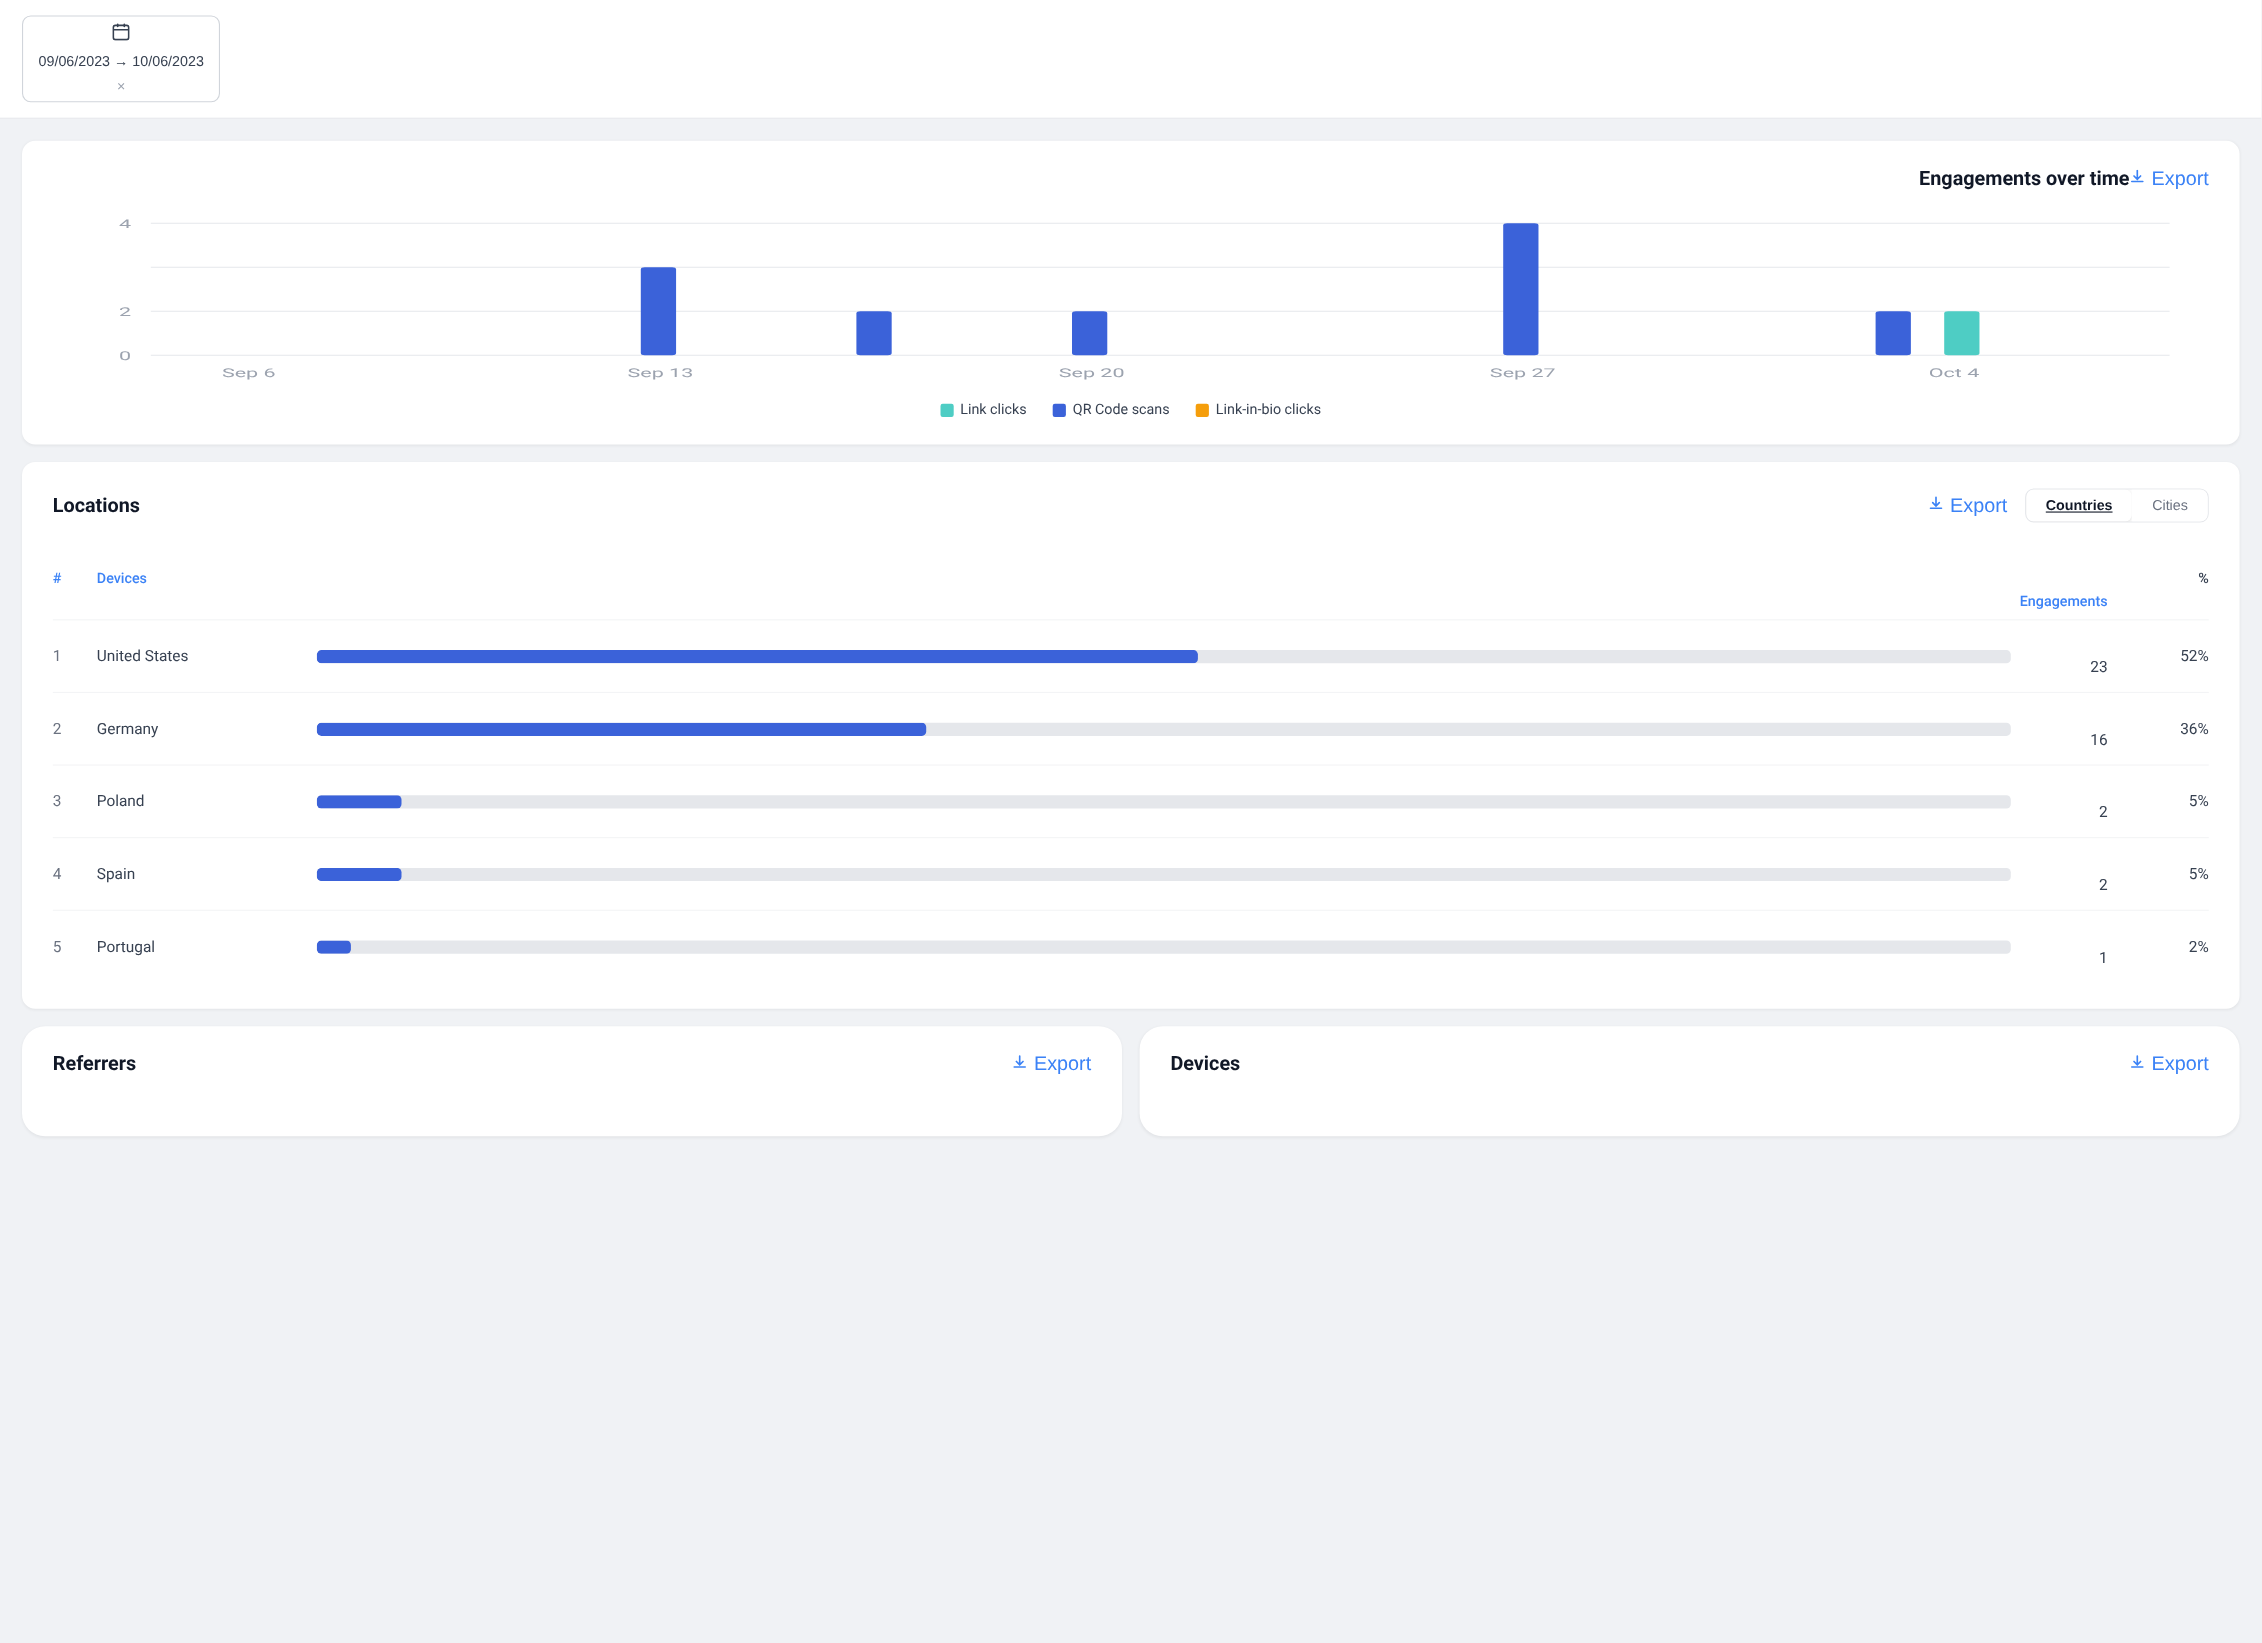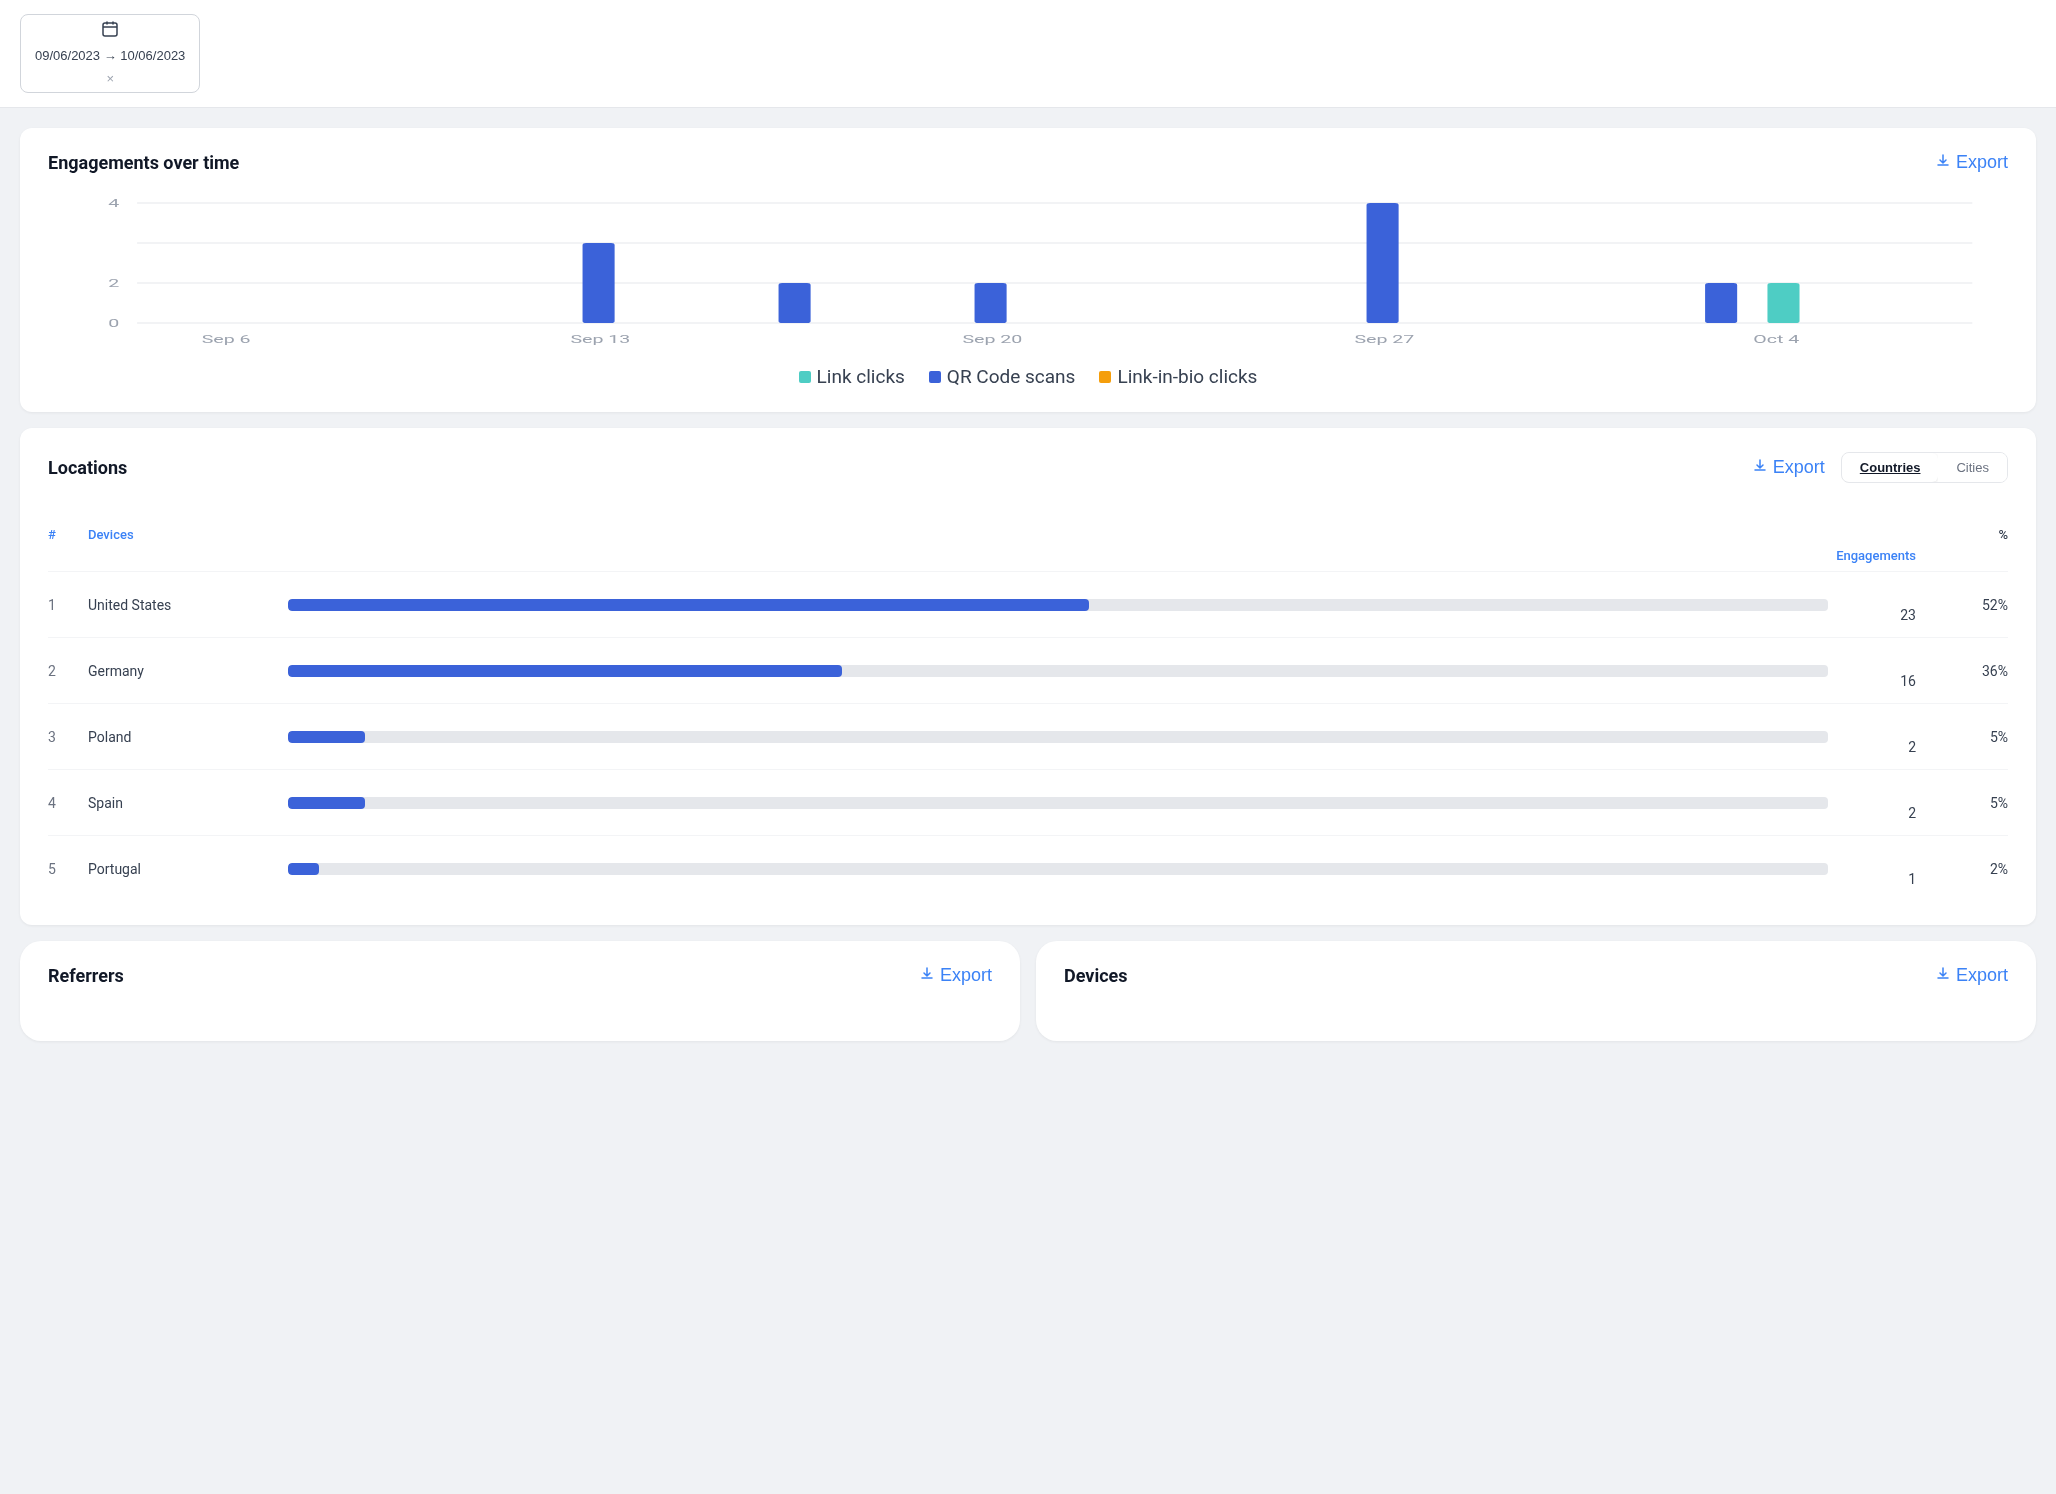--- a/index.html
+++ b/index.html
@@ -36,21 +36,21 @@
 
     .card {
       background: #fff;
       border-radius: 12px;
       padding: 24px 28px;
       box-shadow: 0 1px 3px rgba(0,0,0,0.06);
     }
 
     .card-header {
       display: flex;
-      justify-content: space-between;
+      justify-content: flex-end;
       align-items: center;
       margin-bottom: 20px;
     }
 
     .card-title {
       font-size: 18px;
       font-weight: 700;
       color: #111827;
     }
 
@@ -82,21 +82,21 @@
       display: flex;
       justify-content: center;
       gap: 24px;
       margin-top: 12px;
     }
 
     .legend-item {
       display: flex;
       align-items: center;
       gap: 6px;
-      font-size: 19px;
+      font-size: 13px;
       color: #374151;
     }
 
     .legend-dot {
       width: 12px;
       height: 12px;
       border-radius: 2px;
     }
 
     

